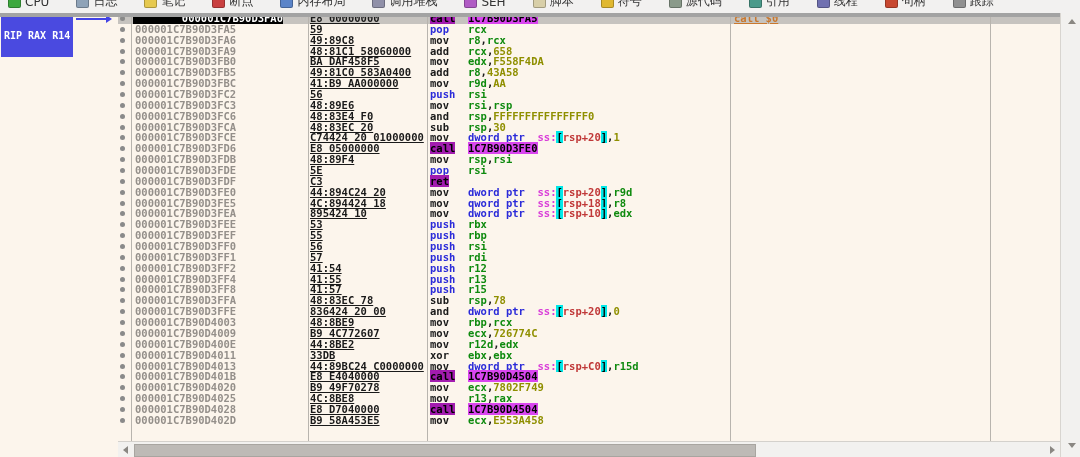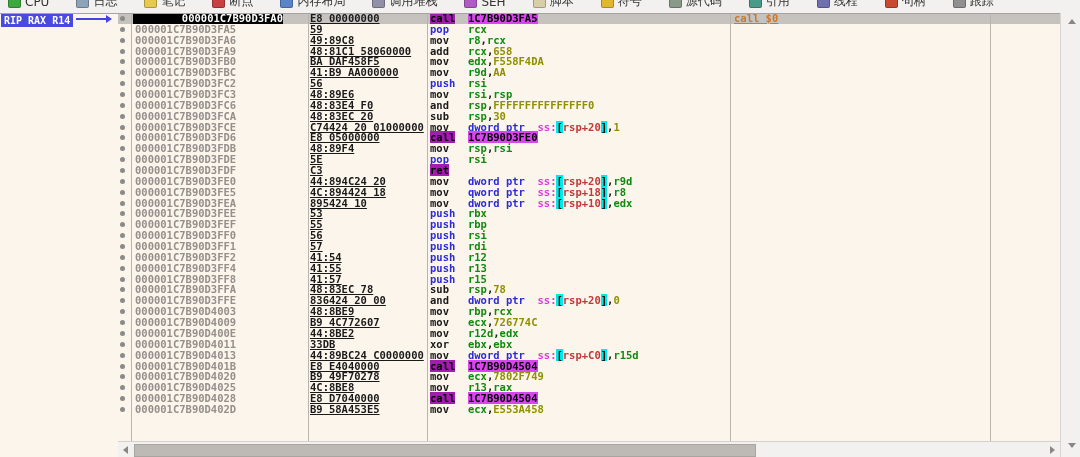--- a/index.html
+++ b/index.html
@@ -1,24 +1,24 @@
 <!DOCTYPE html>
 <html><head>
 <meta charset="utf-8">
 <style>
   html,body{margin:0;padding:0;background:#e8e6e3;}
   .app{position:relative;width:1080px;height:457px;overflow:hidden;background:#FCF5EC;font-family:"DejaVu Sans Mono","Liberation Mono",monospace;}
   
-  .topbar{position:absolute;left:0;top:0;width:1080px;height:13px;background:#F2F1F0;border-bottom:1px solid #a3a3a3;overflow:hidden;z-index:5;}
+  .topbar{position:absolute;left:0;top:0;width:1080px;height:13px;background:#F2F1F0;border-bottom:4px solid #a3a3a3;overflow:hidden;z-index:5;}
   .tabs{position:absolute;left:8px;top:-7px;display:flex;gap:27px;white-space:nowrap;}
   .tab{display:flex;align-items:center;gap:4px;font-family:"DejaVu Sans",sans-serif;font-size:12px;color:#333;}
   .ticon{width:11px;height:11px;border-radius:2px;display:inline-block;flex:none;border:1px solid rgba(0,0,0,.25);}
   
   .sidebar{position:absolute;left:0;top:13px;width:118px;height:444px;background:#FCF5EC;z-index:2;}
-  .riplabel{position:absolute;left:1px;top:1px;height:11px;line-height:11px;padding:1px 3px;background:#4A4AE0;color:#fff;font-size:10px;font-weight:bold;white-space:pre;}
+  .riplabel{position:absolute;left:1px;top:1px;height:11px;line-height:11px;padding:16px 3px;background:#4A4AE0;color:#fff;font-size:10px;font-weight:bold;white-space:pre;}
   .arrowline{position:absolute;left:76px;top:5px;width:31px;height:2px;background:#4343E6;}
   .arrowhead{position:absolute;left:106px;top:2px;width:0;height:0;border-left:6px solid #4343E6;border-top:4px solid transparent;border-bottom:4px solid transparent;}
   
   .table{position:absolute;left:118px;top:13px;width:942px;height:444px;background:#FCF5EC;overflow:hidden;z-index:1;}
   .vline{position:absolute;top:0;height:444px;width:1px;background:#B8B4AE;z-index:3;}
   .rows{position:absolute;left:0;top:0;width:942px;}
   .row{position:relative;height:10.86px;line-height:10.9px;font-size:10.5px;font-weight:bold;white-space:pre;color:#1a1a1a;}
   .row.sel{background:#C6C3BF;}
   .dot{position:absolute;left:2px;top:3px;width:5px;height:5px;border-radius:50%;background:#8a8a8a;}
   .addr{position:absolute;left:15px;width:150px;color:#948F8A;padding-left:2px;box-sizing:border-box;}
@@ -118,20 +118,21 @@
     <span class="arrowhead"></span>
   </div>
 
   <div class="table">
     <div class="rows">
         <div class="row sel"><span class="dot"></span><span class="addr cip">000001C7B90D3FA0</span><span class="bytes">E8 00000000</span><span class="instr"><span class="tk-C">call</span><span class="tk-p">  </span><span class="tk-Y">1C7B90D3FA5</span></span><span class="cmt">call $0</span></div>
         <div class="row"><span class="dot"></span><span class="addr">000001C7B90D3FA5</span><span class="bytes">59</span><span class="instr"><span class="tk-s">pop</span><span class="tk-p">   </span><span class="tk-r">rcx</span></span><span class="cmt"></span></div>
         <div class="row"><span class="dot"></span><span class="addr">000001C7B90D3FA6</span><span class="bytes">49:89C8</span><span class="instr"><span class="tk-m">mov</span><span class="tk-p">   </span><span class="tk-r">r8</span><span class="tk-p">,</span><span class="tk-r">rcx</span></span><span class="cmt"></span></div>
         <div class="row"><span class="dot"></span><span class="addr">000001C7B90D3FA9</span><span class="bytes">48:81C1 58060000</span><span class="instr"><span class="tk-m">add</span><span class="tk-p">   </span><span class="tk-r">rcx</span><span class="tk-p">,</span><span class="tk-i">658</span></span><span class="cmt"></span></div>
         <div class="row"><span class="dot"></span><span class="addr">000001C7B90D3FB0</span><span class="bytes">BA DAF458F5</span><span class="instr"><span class="tk-m">mov</span><span class="tk-p">   </span><span class="tk-r">edx</span><span class="tk-p">,</span><span class="tk-i">F558F4DA</span></span><span class="cmt"></span></div>
+        <div class="row"><span class="dot"></span><span class="addr">000001C7B90D3FB5</span><span class="bytes">49:81C0 583A0400</span><span class="instr"><span class="tk-m">add</span><span class="tk-p">   </span><span class="tk-r">r8</span><span class="tk-p">,</span><span class="tk-i">43A58</span></span><span class="cmt"></span></div>
         <div class="row"><span class="dot"></span><span class="addr">000001C7B90D3FBC</span><span class="bytes">41:B9 AA000000</span><span class="instr"><span class="tk-m">mov</span><span class="tk-p">   </span><span class="tk-r">r9d</span><span class="tk-p">,</span><span class="tk-i">AA</span></span><span class="cmt"></span></div>
         <div class="row"><span class="dot"></span><span class="addr">000001C7B90D3FC2</span><span class="bytes">56</span><span class="instr"><span class="tk-s">push</span><span class="tk-p">  </span><span class="tk-r">rsi</span></span><span class="cmt"></span></div>
         <div class="row"><span class="dot"></span><span class="addr">000001C7B90D3FC3</span><span class="bytes">48:89E6</span><span class="instr"><span class="tk-m">mov</span><span class="tk-p">   </span><span class="tk-r">rsi</span><span class="tk-p">,</span><span class="tk-r">rsp</span></span><span class="cmt"></span></div>
         <div class="row"><span class="dot"></span><span class="addr">000001C7B90D3FC6</span><span class="bytes">48:83E4 F0</span><span class="instr"><span class="tk-m">and</span><span class="tk-p">   </span><span class="tk-r">rsp</span><span class="tk-p">,</span><span class="tk-i">FFFFFFFFFFFFFFF0</span></span><span class="cmt"></span></div>
         <div class="row"><span class="dot"></span><span class="addr">000001C7B90D3FCA</span><span class="bytes">48:83EC 20</span><span class="instr"><span class="tk-m">sub</span><span class="tk-p">   </span><span class="tk-r">rsp</span><span class="tk-p">,</span><span class="tk-i">30</span></span><span class="cmt"></span></div>
         <div class="row"><span class="dot"></span><span class="addr">000001C7B90D3FCE</span><span class="bytes">C74424 20 01000000</span><span class="instr"><span class="tk-m">mov</span><span class="tk-p">   </span><span class="tk-z">dword</span><span class="tk-p"> </span><span class="tk-z">ptr</span><span class="tk-p">  </span><span class="tk-g">ss:</span><span class="tk-k">[</span><span class="tk-e">rsp+20</span><span class="tk-k">]</span><span class="tk-p">,</span><span class="tk-i">1</span></span><span class="cmt"></span></div>
         <div class="row"><span class="dot"></span><span class="addr">000001C7B90D3FD6</span><span class="bytes">E8 05000000</span><span class="instr"><span class="tk-C">call</span><span class="tk-p">  </span><span class="tk-Y">1C7B90D3FE0</span></span><span class="cmt"></span></div>
         <div class="row"><span class="dot"></span><span class="addr">000001C7B90D3FDB</span><span class="bytes">48:89F4</span><span class="instr"><span class="tk-m">mov</span><span class="tk-p">   </span><span class="tk-r">rsp</span><span class="tk-p">,</span><span class="tk-r">rsi</span></span><span class="cmt"></span></div>
         <div class="row"><span class="dot"></span><span class="addr">000001C7B90D3FDE</span><span class="bytes">5E</span><span class="instr"><span class="tk-s">pop</span><span class="tk-p">   </span><span class="tk-r">rsi</span></span><span class="cmt"></span></div>
         <div class="row"><span class="dot"></span><span class="addr">000001C7B90D3FDF</span><span class="bytes">C3</span><span class="instr"><span class="tk-C">ret</span></span><span class="cmt"></span></div>

